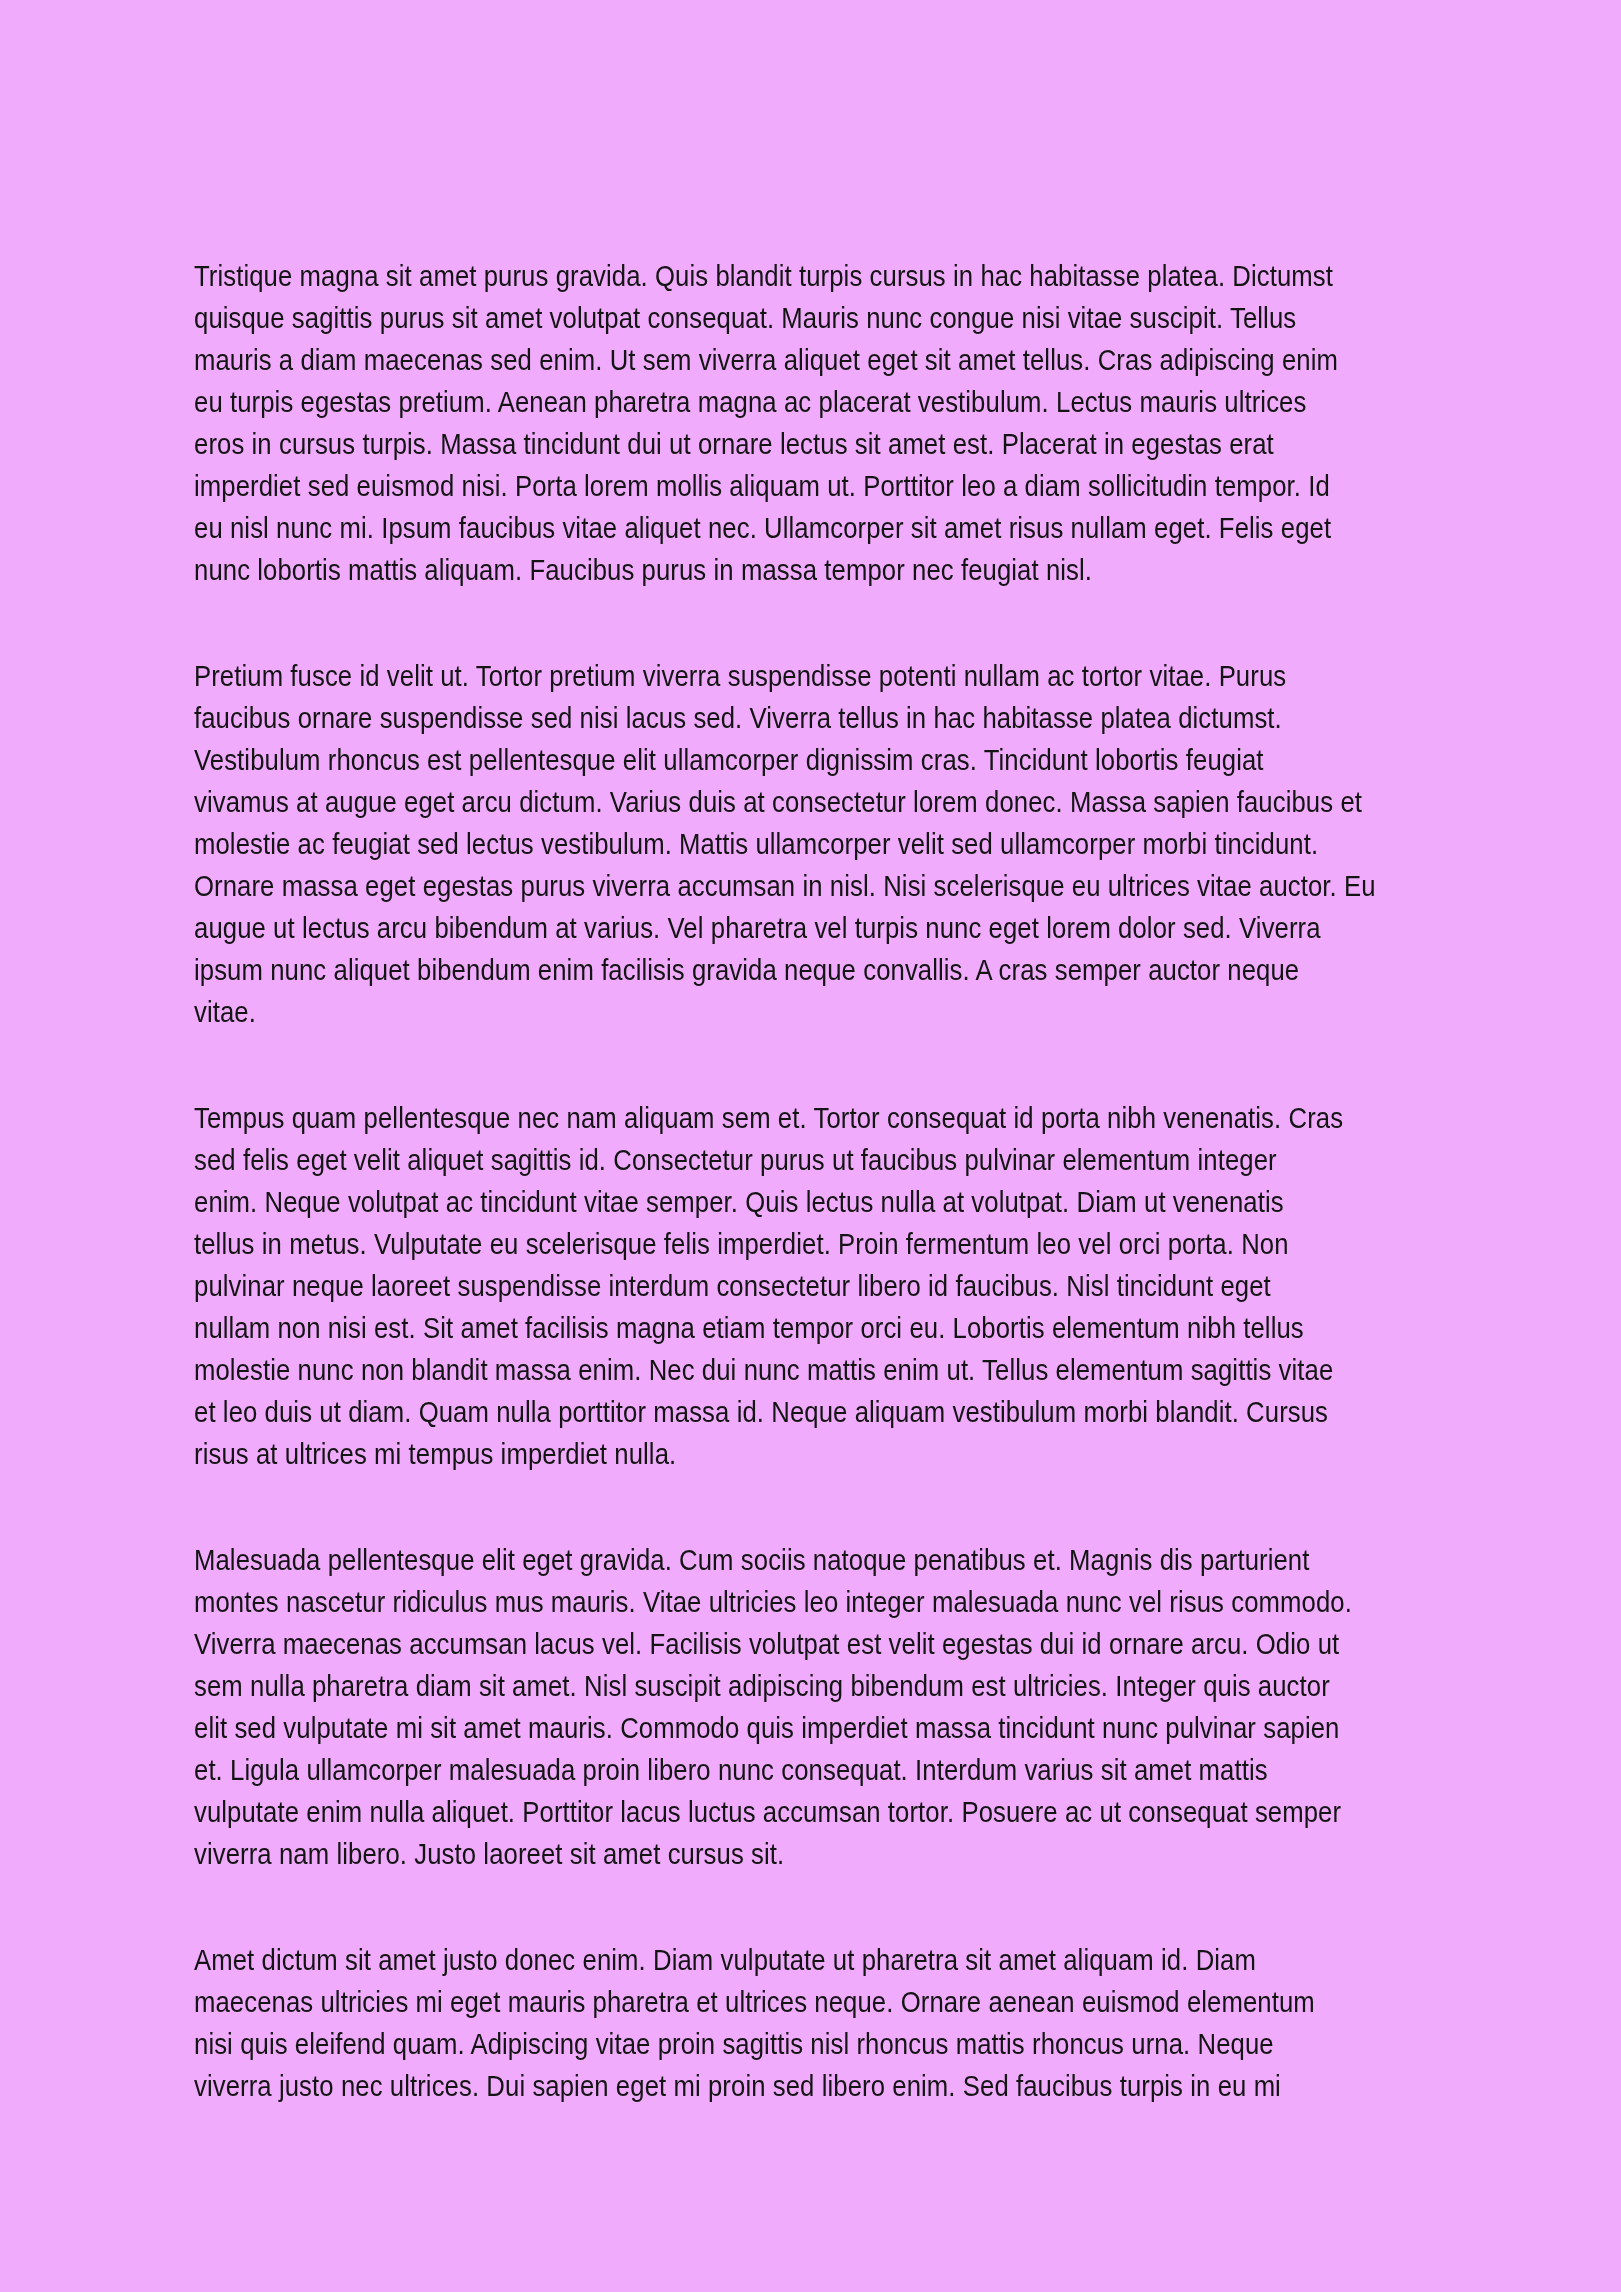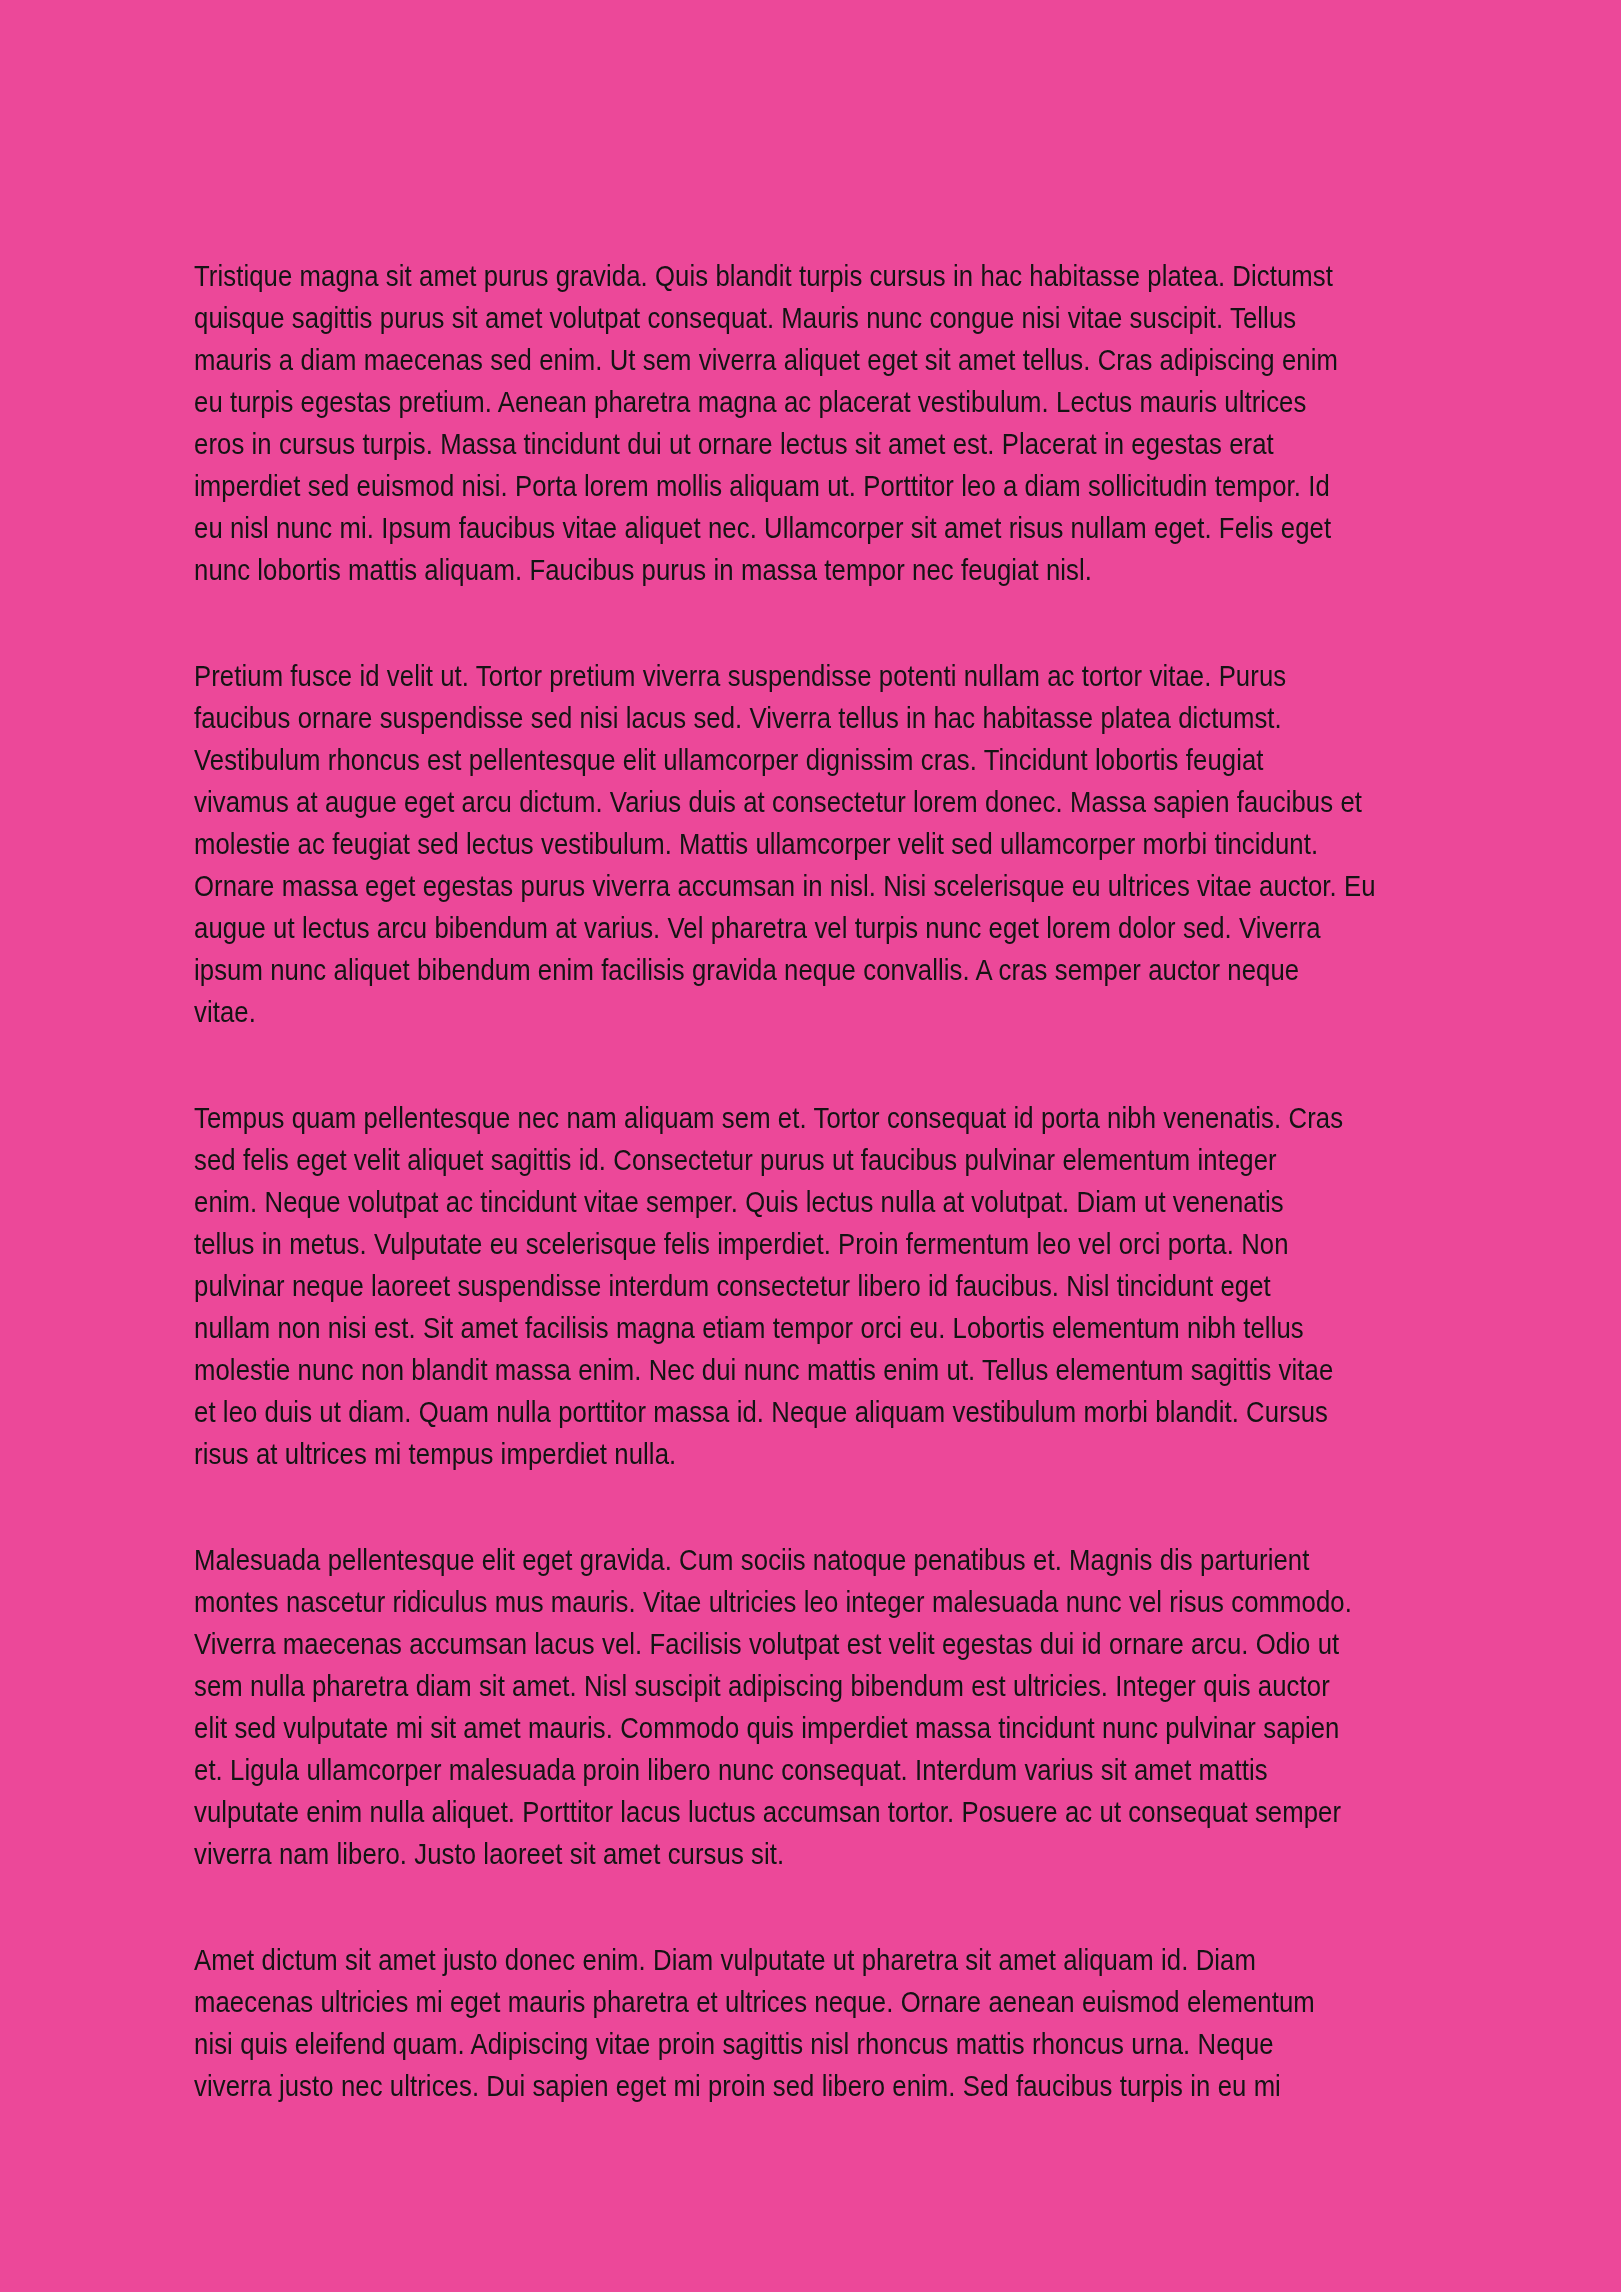--- a/index.html
+++ b/index.html
@@ -12,21 +12,21 @@
     height: 2293px;
     overflow: hidden;
     position: relative;
     font-family: "Liberation Sans", "DejaVu Sans", sans-serif;
   }
   .page {
     position: absolute;
     left: 0; top: 0;
     width: 1621px;
     height: 2293px;
-    background: #ec4899;
+    background: #f0abfc;
   }
   .content {
     position: absolute;
     left: 194px;
     top: 255px;
     width: 1392px;
     transform: scaleX(0.886);   
     transform-origin: left top;
     color: #141414;
     font-size: 29px;

